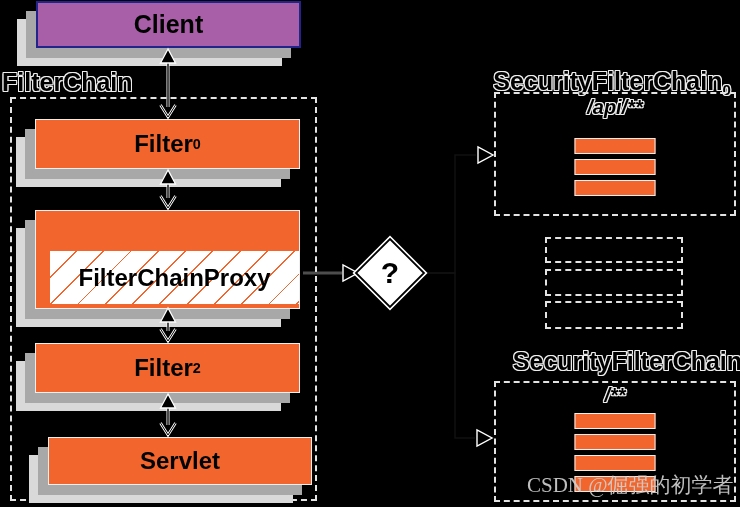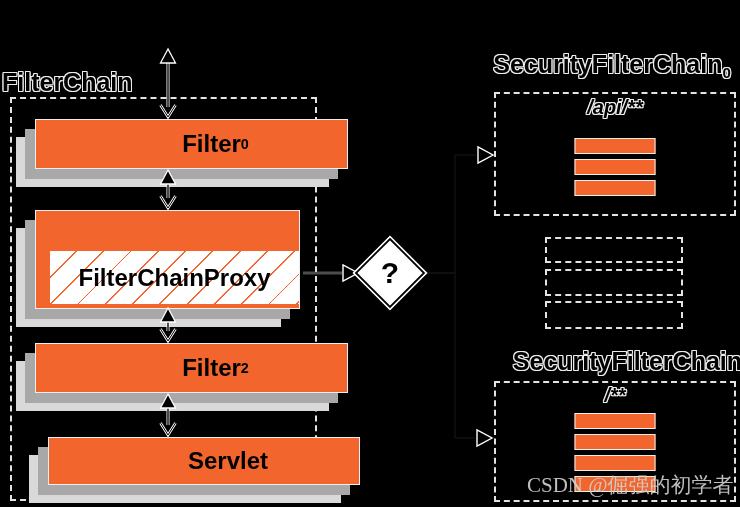--- a/index.html
+++ b/index.html
@@ -14,21 +14,21 @@
     font-weight:bold;color:#000;
   }
   .stacked{
     box-shadow:-10px 10px 0 0 #a8a8a8, -19px 18px 0 0 #d9d9d9;
   }
   .orange{background:#F2662D;border:1px solid #efefef;}
   .client{
     background:#A85FA8;border:2px solid #23238c;
     font-size:25px;
   }
-  .boxlabel{font-size:24px;padding-left:48px;}
+  .boxlabel{font-size:24px;}
   .sub{font-size:60%;vertical-align:-0.35em;font-weight:bold;}
   
   .dashed{position:absolute;border:2px dashed #e3e3e3;background:transparent;}
   
   .outline{
     color:#000;font-weight:bold;
     text-shadow:
       -1px -1px 0 #ededed, 0 -1px 0 #ededed, 1px -1px 0 #ededed,
       -1px  0  0 #ededed, 1px  0  0 #ededed,
       -1px  1px 0 #ededed, 0  1px 0 #ededed, 1px 1px 0 #ededed;
@@ -71,20 +71,23 @@
   svg.overlay{position:absolute;left:0;top:0;pointer-events:none;}
 </style>
 </head>
 <body>
 
 <div class="canvas">
 
   <div class="dashed" style="left:10px;top:97px;width:303px;height:400px;"></div>
   <div class="abs outline" style="left:2px;top:68px;font-size:25px;">FilterChain</div>
 
+  <div class="box client stacked" style="left:36px;top:1px;width:261px;height:43px;">
+    <span>Client</span>
+  </div>
 
   <div class="box orange stacked boxlabel" style="left:35px;top:119px;width:263px;height:48px;">
     <span>Filter</span>
       <sub class="sub">0</sub>
   </div>
 
   <div class="box orange stacked" style="left:35px;top:210px;width:263px;height:97px;">
     <div class="hatched">
       <span>FilterChainProxy</span>
     </div>
@@ -92,21 +95,21 @@
 
   <div class="box orange stacked boxlabel" style="left:35px;top:343px;width:263px;height:48px;">
     <span>Filter</span>
       <sub class="sub">2</sub>
   </div>
 
   <div class="box orange stacked boxlabel" style="left:48px;top:437px;width:262px;height:46px;">
     <span>Servlet</span>
   </div>
 
-  <div class="abs chain-title outline" style="left:487px;top:50px;width:250px;"><span>SecurityFilterChain</span><sub class="sub">0</sub></div>
+  <div class="abs chain-title outline" style="left:487px;top:67px;width:250px;"><span>SecurityFilterChain</span><sub class="sub">0</sub></div>
 
   <div class="dashed" style="left:494px;top:92px;width:238px;height:120px;">
     <div class="pattern outline" style="position:absolute;left:0;top:2px;width:100%;">/api/**</div>
     <div class="bars" style="top:44px;">
         <div class="bar"></div>
         <div class="bar"></div>
         <div class="bar"></div>
       </div>
   </div>
 

